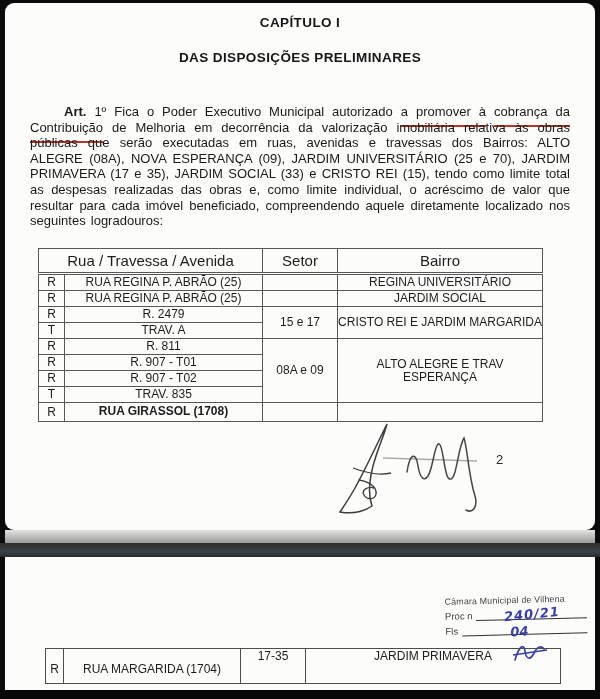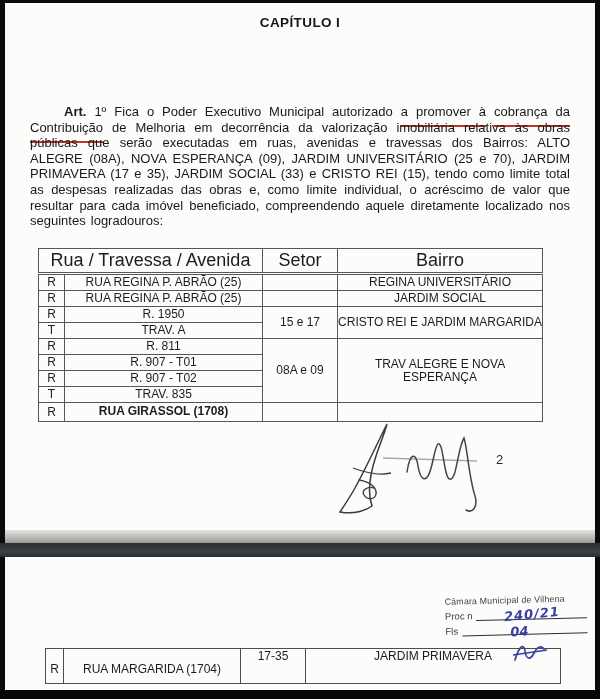--- a/index.html
+++ b/index.html
@@ -2,21 +2,21 @@
 <html style="--red-underline: #bd3526; --blue-ink: #3a3ea5;"><head>
 <meta charset="utf-8">
 <style>
   :root{ --red-underline:#bd3526; --blue-ink:#3a3ea5; --scan-line:#575757; }
   html,body{margin:0;padding:0;}
   body{
     width:600px;height:699px;position:relative;background:#0b0b0b;
     font-family:"Liberation Sans", sans-serif;overflow:hidden;
   }
   .page{position:absolute;left:5px;width:590px;background:#fcfcfb;}
-  #page1{top:3px;height:527px;}
+  #page1{top:3px;height:527px;border-radius:9px;}
   #page2{top:557px;height:133px;}
   #edge-shadow{position:absolute;left:5px;top:530px;width:590px;height:13px;
     background:linear-gradient(#e3e3e0,#9a9a97);}
   #seam-band{position:absolute;left:0;top:543px;width:600px;height:14px;
     background:linear-gradient(#2c2f32,#3d4144 60%,#2a2d30);}
   #bottom-bar{position:absolute;left:0;top:690px;width:600px;height:9px;background:#070707;}
 
   .doc-title{position:absolute;left:0;width:590px;text-align:center;
     font-weight:700;font-size:13.5px;letter-spacing:.4px;color:#161616;}
   #chapter-title{top:12px;}
@@ -32,21 +32,21 @@
 
   table.main{
     position:absolute;left:33px;top:245px;width:504px;
     border-collapse:collapse;table-layout:fixed;
     font-size:12px;color:#1c1c1c;
   }
   table.main th, table.main td{
     border:1px solid var(--scan-line);text-align:center;vertical-align:middle;
     padding:0;line-height:13px;overflow:hidden;white-space:nowrap;
   }
-  table.main thead th{height:23px;font-weight:400;font-size:18px;
+  table.main thead th{height:23px;font-weight:400;font-size:15px;
     border-bottom:3px double var(--scan-line);}
   table.main tbody td{height:15px;}
   table.main td.wrap{white-space:normal;}
   tr.tall td{height:32px;}
   tr.tall td.street-b{vertical-align:bottom;padding-bottom:3px;font-weight:bold;}
 
   #signature{position:absolute;left:320px;top:415px;width:185px;height:105px;}
   #page-number{position:absolute;left:491px;top:449px;font-size:13px;color:#2a2a2a;}
 
   #stamp{position:absolute;left:440px;top:38px;width:142px;color:#3d3d3d;
@@ -67,20 +67,21 @@
   table.annex td{border:1px solid #4d4d4d;text-align:center;padding:0;}
   table.annex td.upper{vertical-align:top;padding-top:0;}
   table.annex td.lower{vertical-align:middle;padding-top:6px;}
 </style>
 </head>
 <body>
 
 <div class="page" id="page1">
 
   <div class="doc-title" id="chapter-title">CAPÍTULO I</div>
+  <div class="doc-title" id="section-title">DAS DISPOSIÇÕES PRELIMINARES</div>
 
   <p id="article-paragraph"><span class="bold">Art.</span><span> 1º Fica o Poder Executivo Municipal autorizado </span><span class="red-ul">a promover à</span><span> </span><span class="red-ul">cobrança da Contribuição</span><span> de Melhoria em decorrência da valorização imobiliária relativa às obras públicas que serão executadas em ruas, avenidas e travessas dos Bairros: ALTO ALEGRE (08A), NOVA ESPERANÇA (09), JARDIM UNIVERSITÁRIO (25 e 70), JARDIM PRIMAVERA (17 e 35), JARDIM SOCIAL (33) e CRISTO REI (15), tendo como limite total as despesas realizadas das obras e, como limite individual, o acréscimo de valor que resultar para cada imóvel beneficiado, compreendendo aquele diretamente localizado nos seguintes logradouros:</span></p>
 
   <table class="main">
     <colgroup>
         <col style="width:26px">
         <col style="width:198px">
         <col style="width:75px">
         <col style="width:205px">
       </colgroup>
@@ -99,33 +100,33 @@
         <td>REGINA UNIVERSITÁRIO</td>
       </tr>
       <tr>
         <td>R</td>
         <td>RUA REGINA P. ABRÃO (25)</td>
         <td></td>
         <td>JARDIM SOCIAL</td>
       </tr>
       <tr>
         <td>R</td>
-        <td>R. 1950</td>
+        <td>R. 2479</td>
         <td rowspan="2">15 e 17</td>
         <td rowspan="2" class="wrap">CRISTO REI E JARDIM MARGARIDA</td>
       </tr>
       <tr>
         <td>T</td>
         <td>TRAV. A</td>
       </tr>
       <tr>
         <td>R</td>
         <td>R. 811</td>
         <td rowspan="4">08A e 09</td>
-        <td rowspan="4" class="wrap">TRAV ALEGRE E NOVA ESPERANÇA</td>
+        <td rowspan="4" class="wrap">ALTO ALEGRE E TRAV ESPERANÇA</td>
       </tr>
       <tr>
         <td>R</td>
         <td>R. 907 - T01</td>
       </tr>
       <tr>
         <td>R</td>
         <td>R. 907 - T02</td>
       </tr>
       <tr>

